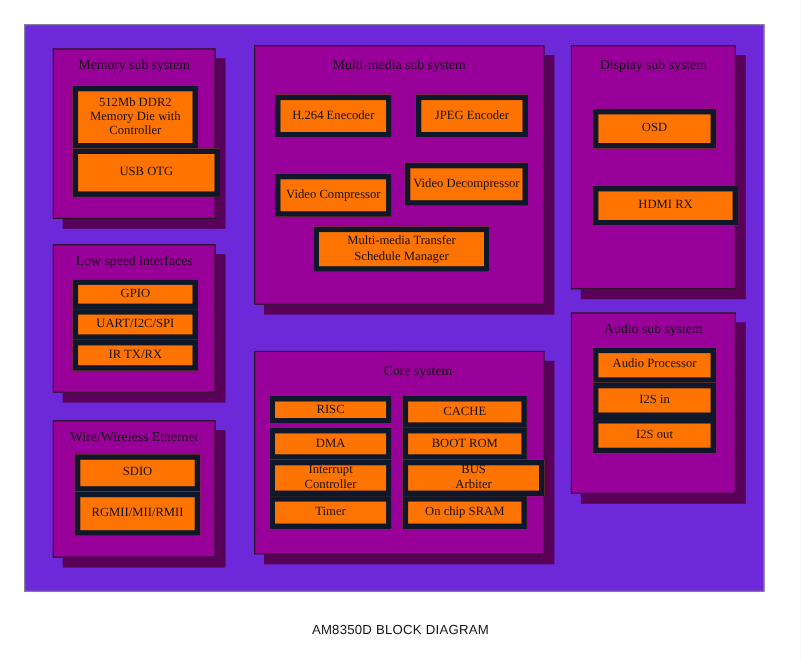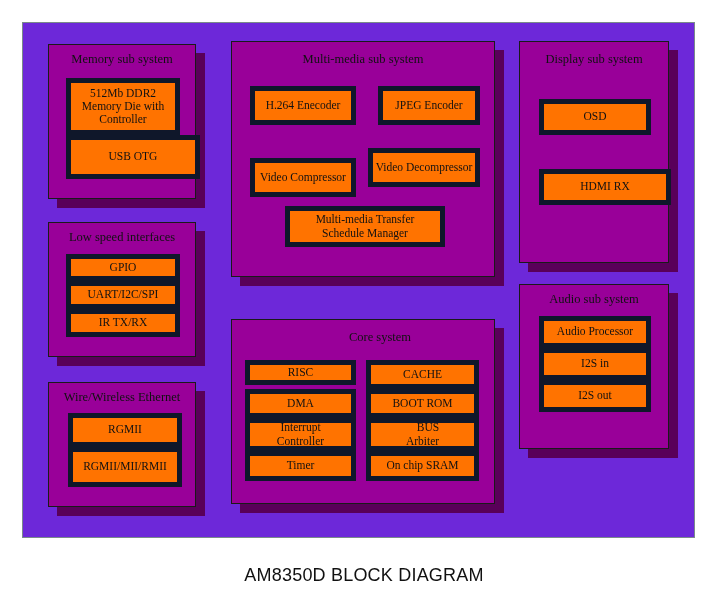--- a/index.html
+++ b/index.html
@@ -64,21 +64,21 @@
   }
 
   
   #caption {
     position: absolute;
     left: 0;
     top: 565px;
     width: 728px;
     text-align: center;
     font-family: "Liberation Sans", "DejaVu Sans", sans-serif;
-    font-size: 18px;
+    font-size: 12px;
     color: #111111;
     letter-spacing: 0.2px;
   }
 </style>
 </head>
 <body>
 
 <div id="canvas">
 
   <div class="sub" style="left:25px; top:21px; width:148px; height:155px;">
@@ -107,36 +107,36 @@
 
   <div class="sub" style="left:25px; top:199px; width:148px; height:135px;">
     <div class="sub-title" style="top:8px;">Low speed interfaces</div>
     <div class="blk" style="left:17px; top:31px; width:114px; height:27px;">GPIO</div>
     <div class="blk" style="left:17px; top:58px; width:114px; height:28px;">UART/I2C/SPI</div>
     <div class="blk" style="left:17px; top:86px; width:114px; height:28px;">IR TX/RX</div>
   </div>
 
   <div class="sub" style="left:25px; top:359px; width:148px; height:125px;">
     <div class="sub-title" style="top:8px;">Wire/Wireless Ethernet</div>
-    <div class="blk" style="left:19px; top:30px; width:114px; height:34px;">RGMII</div>
+    <div class="blk" style="left:19px; top:30px; width:114px; height:34px;">SDIO</div>
     <div class="blk" style="left:19px; top:64px; width:114px; height:40px;">RGMII/MII/RMII</div>
   </div>
 
   <div class="sub" style="left:208px; top:296px; width:264px; height:185px;">
     <div class="sub-title" style="top:11px;padding-left:34px;">Core system</div>
 
     <div class="blk" style="left:13px; top:40px; width:111px; height:25px;">RISC</div>
     <div class="blk" style="left:13px; top:69px; width:111px; height:29px;">DMA</div>
     <div class="blk" style="left:13px; top:98px; width:111px; height:33px;">Interrupt
 Controller</div>
     <div class="blk" style="left:13px; top:131px; width:111px; height:30px;">Timer</div>
 
     <div class="blk" style="left:134px; top:40px; width:113px; height:29px;">CACHE</div>
     <div class="blk" style="left:134px; top:69px; width:113px; height:29px;">BOOT ROM</div>
-    <div class="blk" style="left:134px; top:98px; width:113px; height:33px;text-align:right;">BUS
+    <div class="blk" style="left:134px; top:98px; width:129px; height:33px;">BUS
 Arbiter</div>
     <div class="blk" style="left:134px; top:131px; width:113px; height:30px;">On chip SRAM</div>
   </div>
 
   <div class="sub" style="left:496px; top:261px; width:150px; height:165px;">
     <div class="sub-title" style="top:8px;">Audio sub system</div>
     <div class="blk" style="left:19px; top:31px; width:112px; height:32px;">Audio Processor</div>
     <div class="blk" style="left:19px; top:63px; width:112px; height:32px;">I2S in</div>
     <div class="blk" style="left:19px; top:95px; width:112px; height:32px;">I2S out</div>
   </div>

